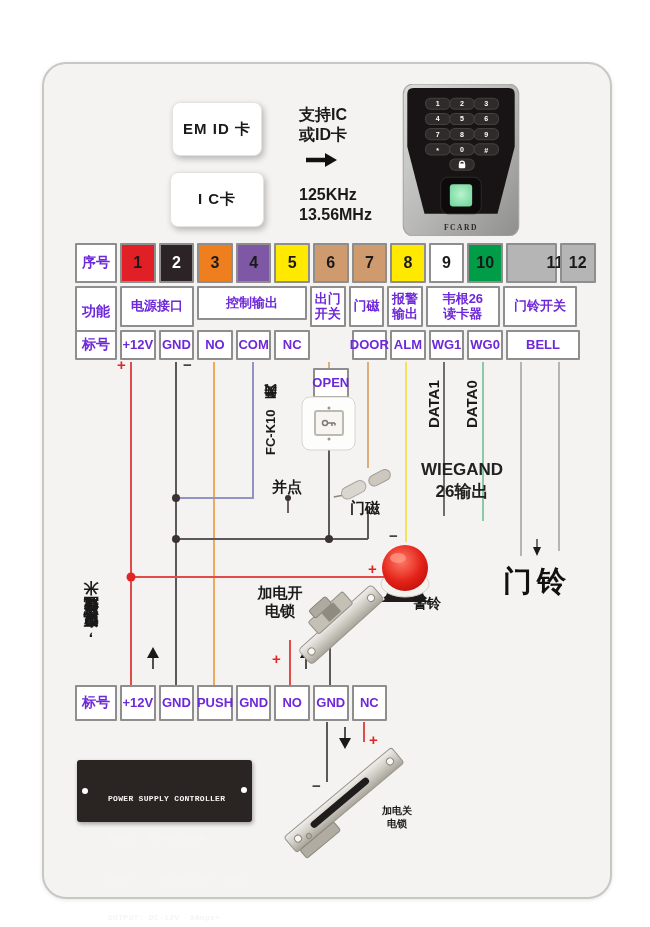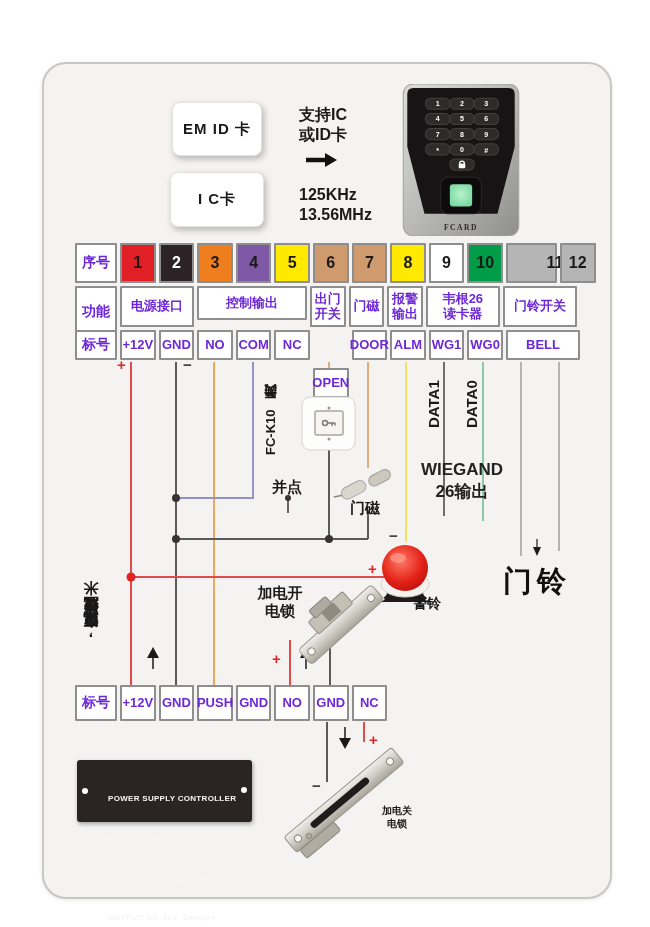--- a/index.html
+++ b/index.html
@@ -284,21 +284,21 @@
     <div class="cell hdr" style="height:36px;">标号</div>
     <div class="cell c1" style="height:36px;">+12V</div>
     <div class="cell c1" style="height:36px;">GND</div>
     <div class="cell c1" style="height:36px;">PUSH</div>
     <div class="cell c1" style="height:36px;">GND</div>
     <div class="cell c1" style="height:36px;">NO</div>
     <div class="cell c1" style="height:36px;">GND</div>
     <div class="cell c1" style="height:36px;">NC</div>
   </div>
 
-  <div class="abs psu" style="left:77px;top:760px;width:175px;height:62px;">
+  <div class="abs psu" style="left:77px;top:760px;width:175px;height:62px;font-family:Liberation Mono, monospace;">
     <div class="screw" style="left:5px;top:28px;"></div>
     <div class="screw" style="right:5px;top:27px;"></div>
     <div class="abs psu-text" style="left:31px;top:6px;">
       <div>POWER SUPPLY CONTROLLER</div>
       <div>MODEL : FC-901/903G</div>
       <div>INPUT   : AC200/230V   50Hz</div>
       <div>OUTPUT: DC-12V  3Amps+</div>
     </div>
   </div>
 

